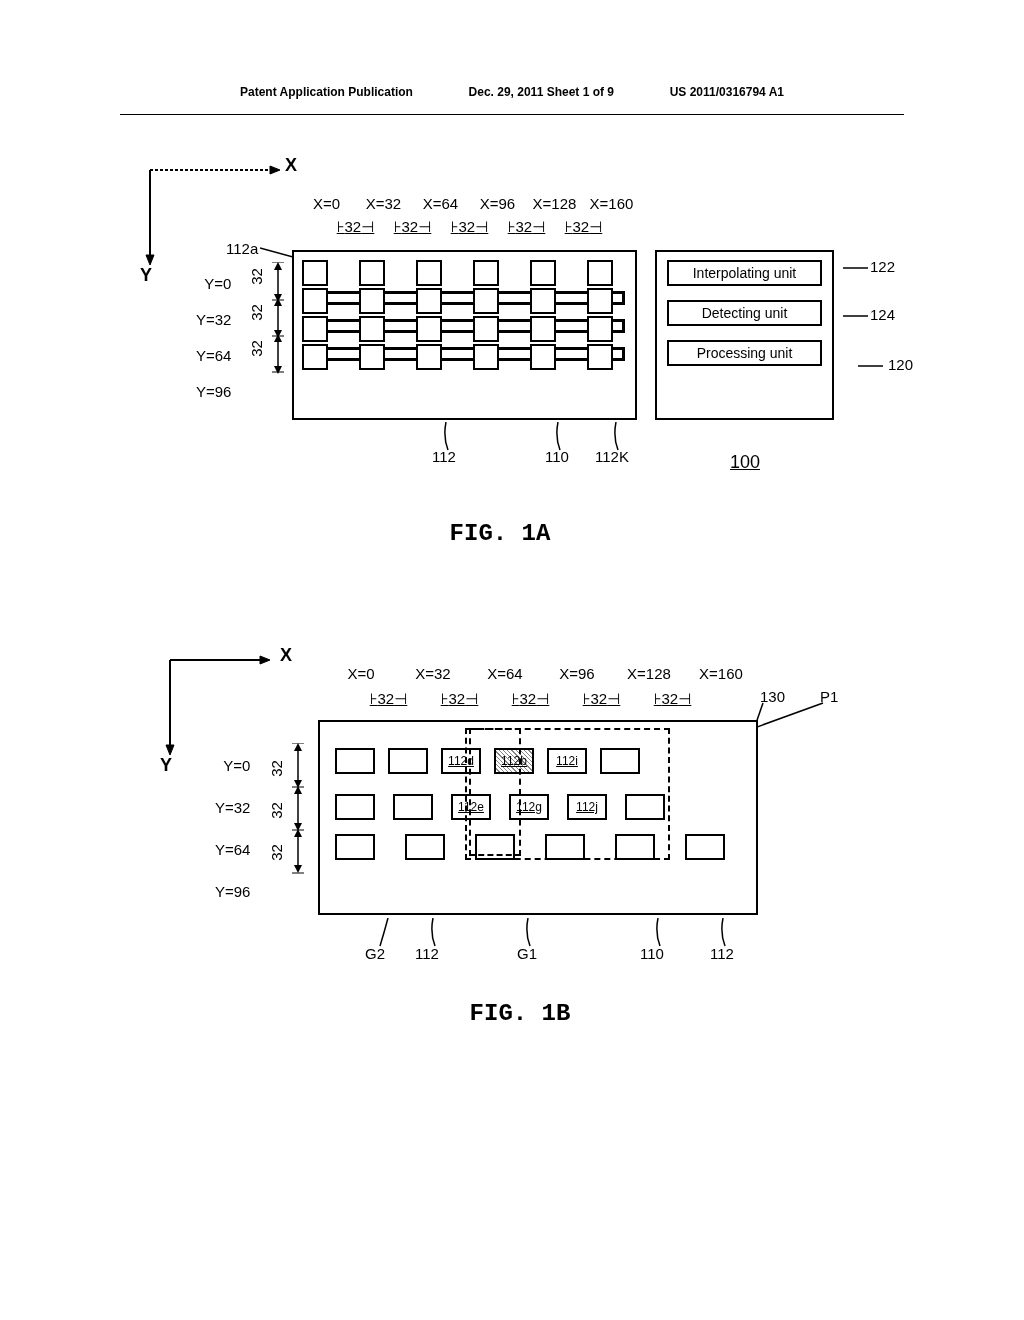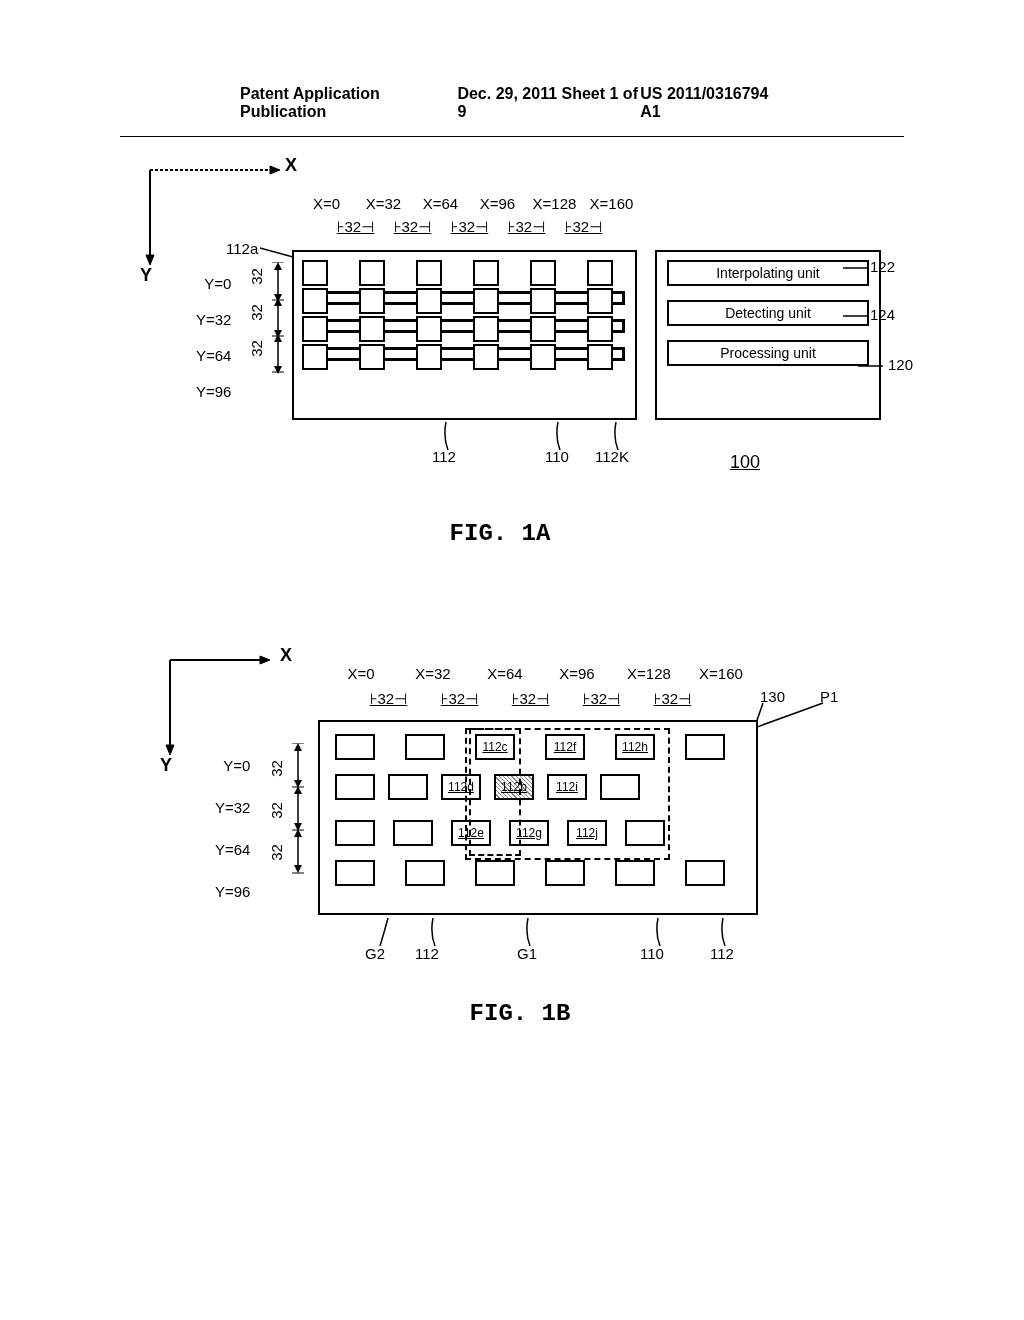--- a/index.html
+++ b/index.html
@@ -11,21 +11,21 @@
       font-family: Arial, sans-serif;
       background: white;
       width: 1024px;
       height: 1320px;
       position: relative;
     }
     .header {
       display: flex;
       justify-content: space-between;
       padding: 85px 120px 10px 120px;
-      font-size: 16px;
+      font-size: 12px;
       font-weight: bold;
       border-bottom: 1px solid black;
       margin: 0 120px;
     }
     .header span {
       padding-bottom: 5px;
     }
     .figure-a {
       position: absolute;
       top: 160px;
@@ -241,21 +241,21 @@
     <div class="sensor-row" style="margin-top:-22px;">
       <div class="sensor-node"></div>
       <div class="sensor-node"></div>
       <div class="sensor-node"></div>
       <div class="sensor-node"></div>
       <div class="sensor-node"></div>
       <div class="sensor-node"></div>
     </div>
   </div>
 
-  <div class="main-container" style="top:90px; left:535px; width:226px; height:170px; padding:8px 10px;">
+  <div class="main-container" style="top:90px; left:535px; width:179px; height:170px; padding:8px 10px;">
     <div class="unit-box">Interpolating unit</div>
     <div style="height:6px;"></div>
     <div class="unit-box">Detecting unit</div>
     <div style="height:6px;"></div>
     <div class="unit-box">Processing unit</div>
   </div>
 
   <svg style="position:absolute; top:100px; left:723px;" width="30" height="15">
       <line x1="0" y1="8" x2="25" y2="8" stroke="black" stroke-width="1.5"></line>
     </svg>
@@ -347,28 +347,20 @@
     <polygon points="6,94 10,86 14,94" fill="black"></polygon>
     <polygon points="6,122 10,130 14,122" fill="black"></polygon>
     <line x1="4" y1="0" x2="16" y2="0" stroke="black"></line>
     <line x1="4" y1="44" x2="16" y2="44" stroke="black"></line>
     <line x1="4" y1="87" x2="16" y2="87" stroke="black"></line>
     <line x1="4" y1="130" x2="16" y2="130" stroke="black"></line>
   </svg>
 
   <div class="main-container" style="top:70px; left:198px; width:440px; height:195px; padding:12px 15px;">
 
-    <div style="display:flex; gap:30px;">
-      <div class="sensor-node" style="width:40px;"></div>
-      <div class="sensor-node" style="width:40px;"></div>
-      <div class="sensor-node-labeled">112c</div>
-      <div class="sensor-node-labeled">112f</div>
-      <div class="sensor-node-labeled">112h</div>
-      <div class="sensor-node" style="width:40px;"></div>
-    </div>
 
     <div style="display:flex; gap:13px; margin-top:14px;">
       <div class="sensor-node" style="width:40px;"></div>
       <div class="sensor-node" style="width:40px;"></div>
       <div class="sensor-node-labeled">112d</div>
       <div class="sensor-node-labeled highlighted-node">112b</div>
       <div class="sensor-node-labeled">112i</div>
       <div class="sensor-node" style="width:40px;"></div>
     </div>
 

